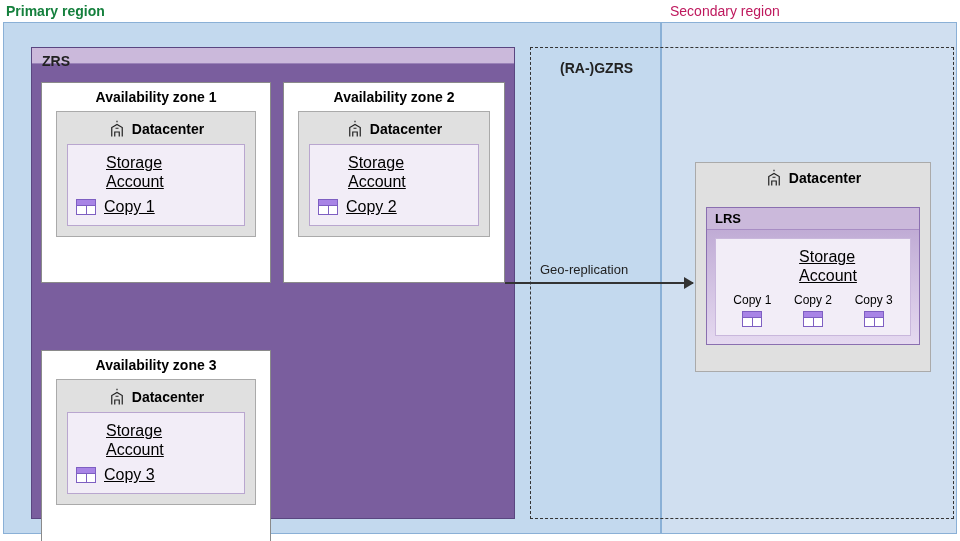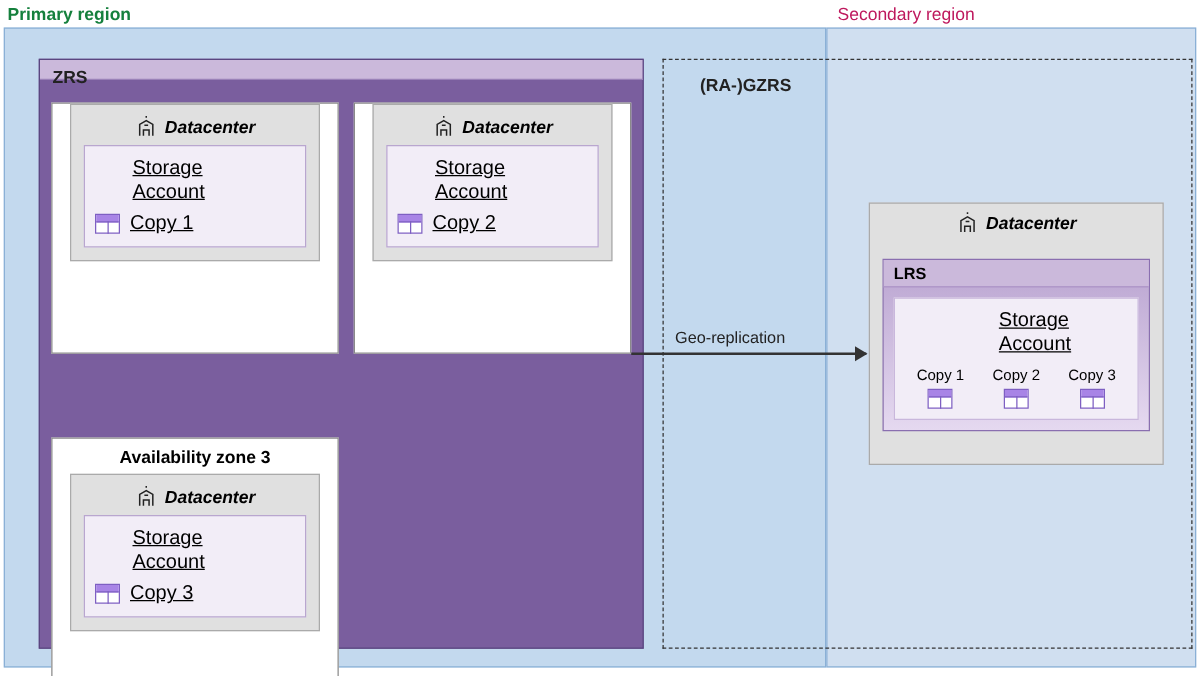--- a/index.html
+++ b/index.html
@@ -16,21 +16,21 @@
 .zrs-box { position: absolute; left: 31px; top: 47px; width: 484px; height: 472px; background: #7a5e9e; border: 1px solid #5a4680; z-index: 3; }
 .zrs-header { background: #cbb9db; height: 16px; line-height: 26px; padding-left: 10px; font-size: 14px; font-weight: 600; color: #222; border-bottom: 1px solid #9a82b8; }
 
 .az-box { position: absolute; background: #fff; border: 1px solid #8a8a8a; z-index: 4; }
 .az1 { left: 41px; top: 82px; width: 230px; height: 201px; }
 .az2 { left: 283px; top: 82px; width: 222px; height: 201px; }
 .az3 { left: 41px; top: 309px; width: 230px; height: 201px; margin-top: 41px; }
 .az-title { text-align: center; font-size: 14px; font-weight: 600; padding: 6px 0; }
 
 .dc-box { margin: 0 14px 10px 14px; background: #e0e0e0; border: 1px solid #aaa; padding: 8px 10px 10px 10px; }
-.dc-title { text-align: left; font-size: 14px; font-weight: 600; margin-bottom: 6px; display: flex; align-items: center; justify-content: center; gap: 6px; font-style: italic; }
+.dc-title { text-align: left; font-size: 14px; font-weight: 600; margin-bottom: 6px; display: flex; align-items: center; justify-content: center; gap: 6px; }
 .sa-box { background: #f2edf7; border: 1px solid #b9a6cf; padding: 8px; }
 .sa-row { display: flex; align-items: center; gap: 8px; margin-bottom: 6px; }
 .sa-row:last-child { margin-bottom: 0; }
 .sa-text { font-size: 16px; line-height: 1.2; text-decoration: underline; }
 
 .icon-storage { width: 22px; height: 18px; display: inline-block; }
 .icon-storage .top { width: 22px; height: 5px; background: #4fc4b0; }
 .icon-storage .mid { width: 22px; height: 3px; background: #fff; }
 .icon-storage .bar { width: 22px; height: 4px; background: #1a7e70; }
 
@@ -63,20 +63,21 @@
 <div class="secondary-region"></div>
 
 <div class="gzrs-box"></div>
 <div class="gzrs-label">(RA-)GZRS</div>
 
 <div class="zrs-box">
   <div class="zrs-header">ZRS</div>
 </div>
 
 <div class="az-box az1">
+  <div class="az-title">Availability zone 1</div>
   <div class="dc-box">
     <div class="dc-title">
       <svg class="icon-dc" viewBox="0 0 24 24">
           <path fill="none" stroke="#222" stroke-width="1.6" d="M5 22V10l7-4 7 4v12M9 22v-6h6v6M10 11h4M12 3V1"></path>
         </svg>
       <span>Datacenter</span>
     </div>
     <div class="sa-box">
       <div class="sa-row">
         <span class="icon-storage"><span class="top"></span><span class="mid"></span><span class="bar"></span><span class="mid"></span><span class="bar"></span></span>
@@ -85,20 +86,21 @@
       </div>
       <div class="sa-row">
         <span class="icon-copy"></span>
         <span class="sa-text">Copy 1</span>
       </div>
     </div>
   </div>
 </div>
 
 <div class="az-box az2">
+  <div class="az-title">Availability zone 2</div>
   <div class="dc-box">
     <div class="dc-title">
       <svg class="icon-dc" viewBox="0 0 24 24">
           <path fill="none" stroke="#222" stroke-width="1.6" d="M5 22V10l7-4 7 4v12M9 22v-6h6v6M10 11h4M12 3V1"></path>
         </svg>
       <span>Datacenter</span>
     </div>
     <div class="sa-box">
       <div class="sa-row">
         <span class="icon-storage"><span class="top"></span><span class="mid"></span><span class="bar"></span><span class="mid"></span><span class="bar"></span></span>

